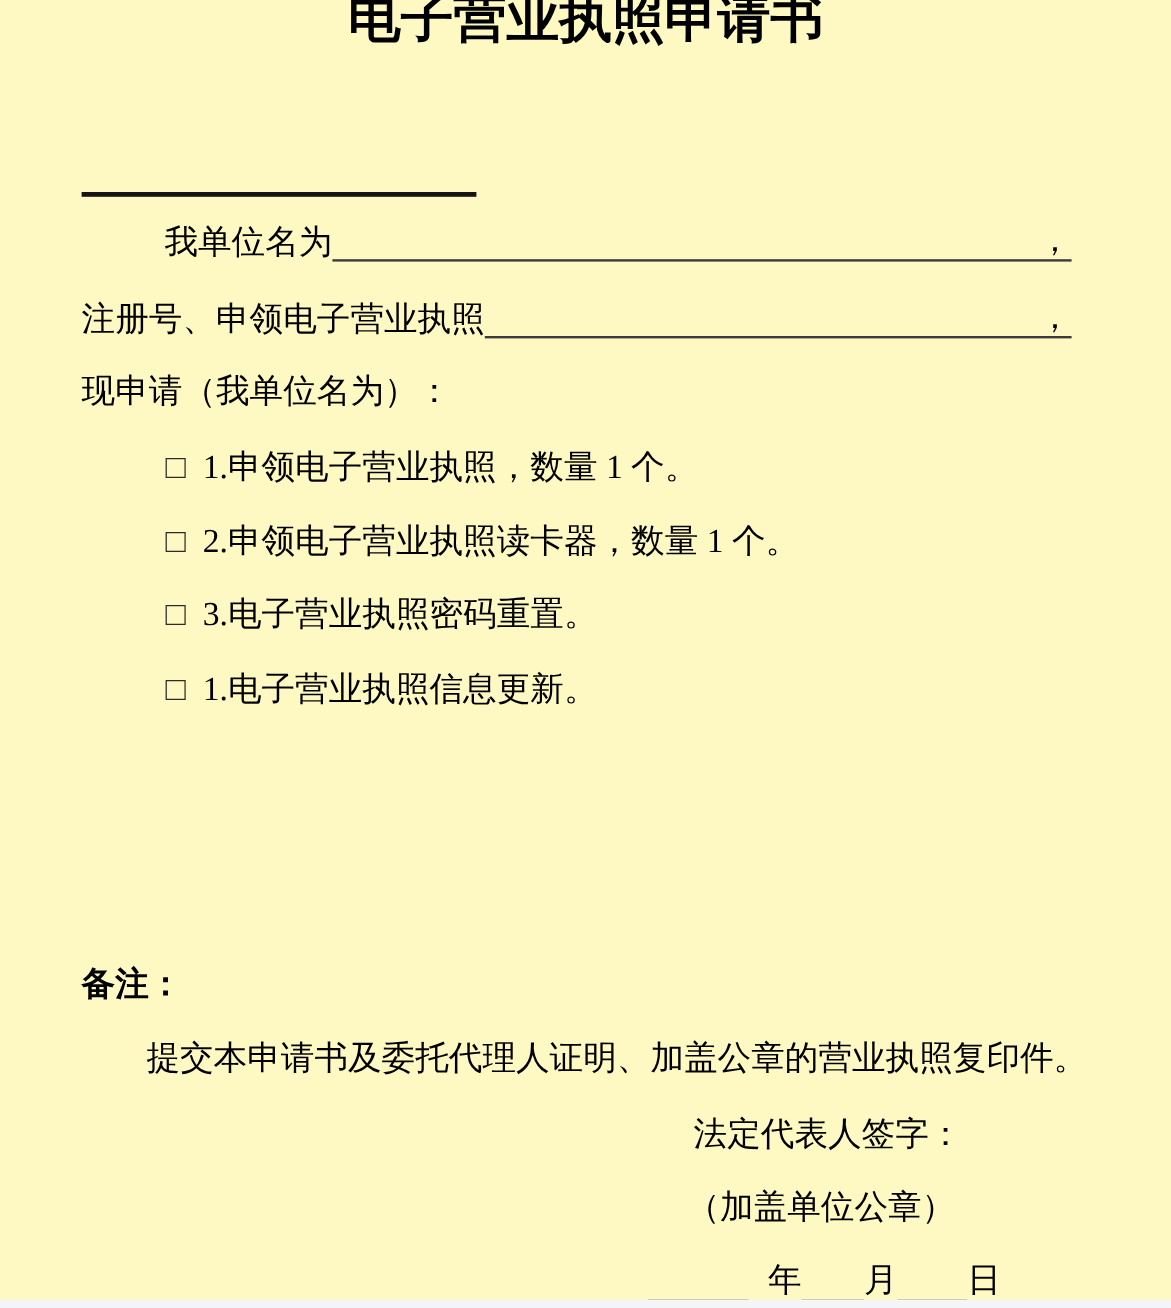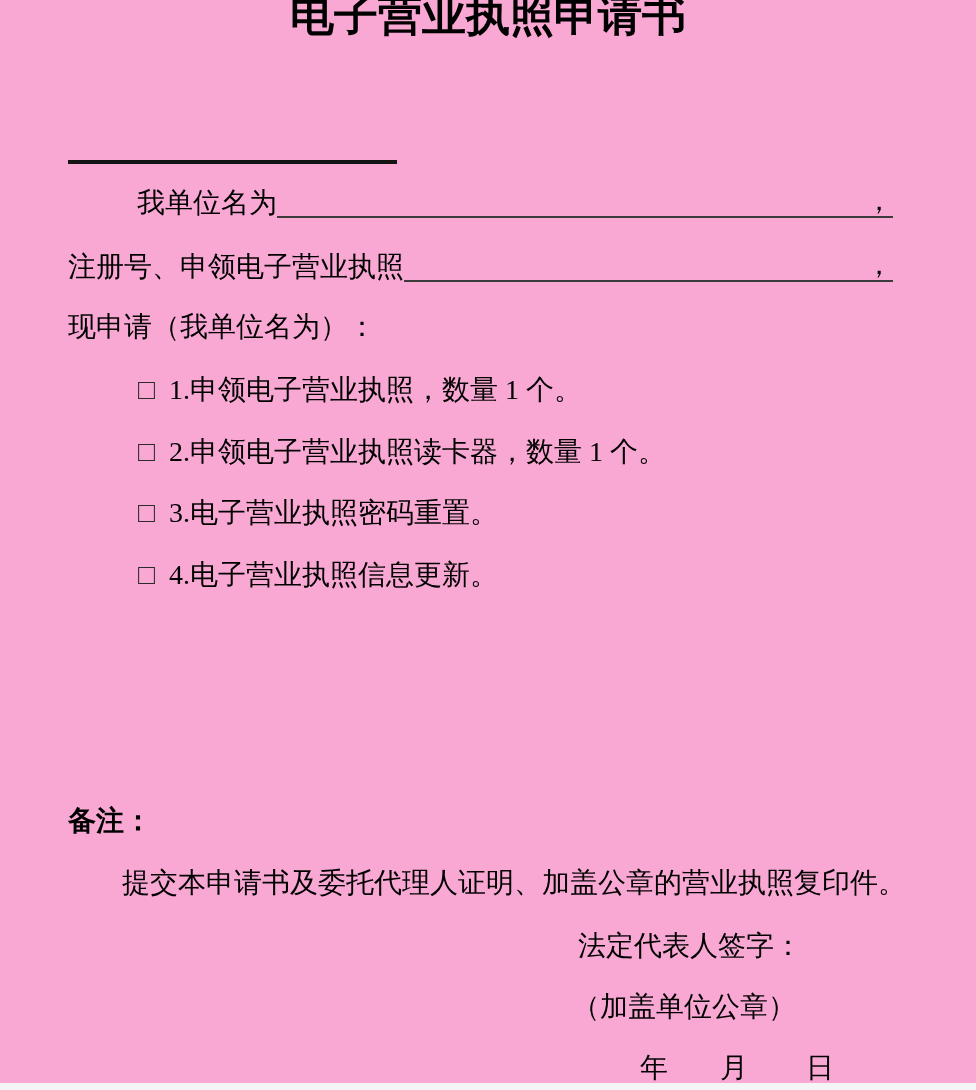--- a/index.html
+++ b/index.html
@@ -4,21 +4,21 @@
 <style>
   html, body {
     margin: 0;
     padding: 0;
     background: #ffffff;
   }
   #page {
     position: relative;
     width: 976px;
     height: 1090px;
-    background: #f9a8d4;
+    background: #fef9c3;
     overflow: hidden;
     font-family: "Liberation Serif", "DejaVu Serif", serif;
     color: #000000;
   }
   .doc-title {
     position: absolute;
     top: -9px;
     left: 0;
     width: 976px;
     text-align: center;
@@ -129,21 +129,21 @@
     <span class="item-text">2.申领电子营业执照读卡器，数量 1 个。</span>
   </div>
 
   <div class="check-item" style="left:138px; top:498px;">
     <span class="box">□</span>
     <span class="item-text">3.电子营业执照密码重置。</span>
   </div>
 
   <div class="check-item" style="left:138px; top:560px;">
     <span class="box">□</span>
-    <span class="item-text">4.电子营业执照信息更新。</span>
+    <span class="item-text">1.电子营业执照信息更新。</span>
   </div>
 
   <div class="plain-line" style="left:68px; top:806px;font-weight:bold;">备注：</div>
 
   <div class="plain-line" style="left:122px; top:868px;">提交本申请书及委托代理人证明、加盖公章的营业执照复印件。</div>
 
   <div class="plain-line" style="left:578px; top:931px;">法定代表人签字：</div>
 
   <div class="plain-line" style="left:572px; top:992px;">（加盖单位公章）</div>
 

